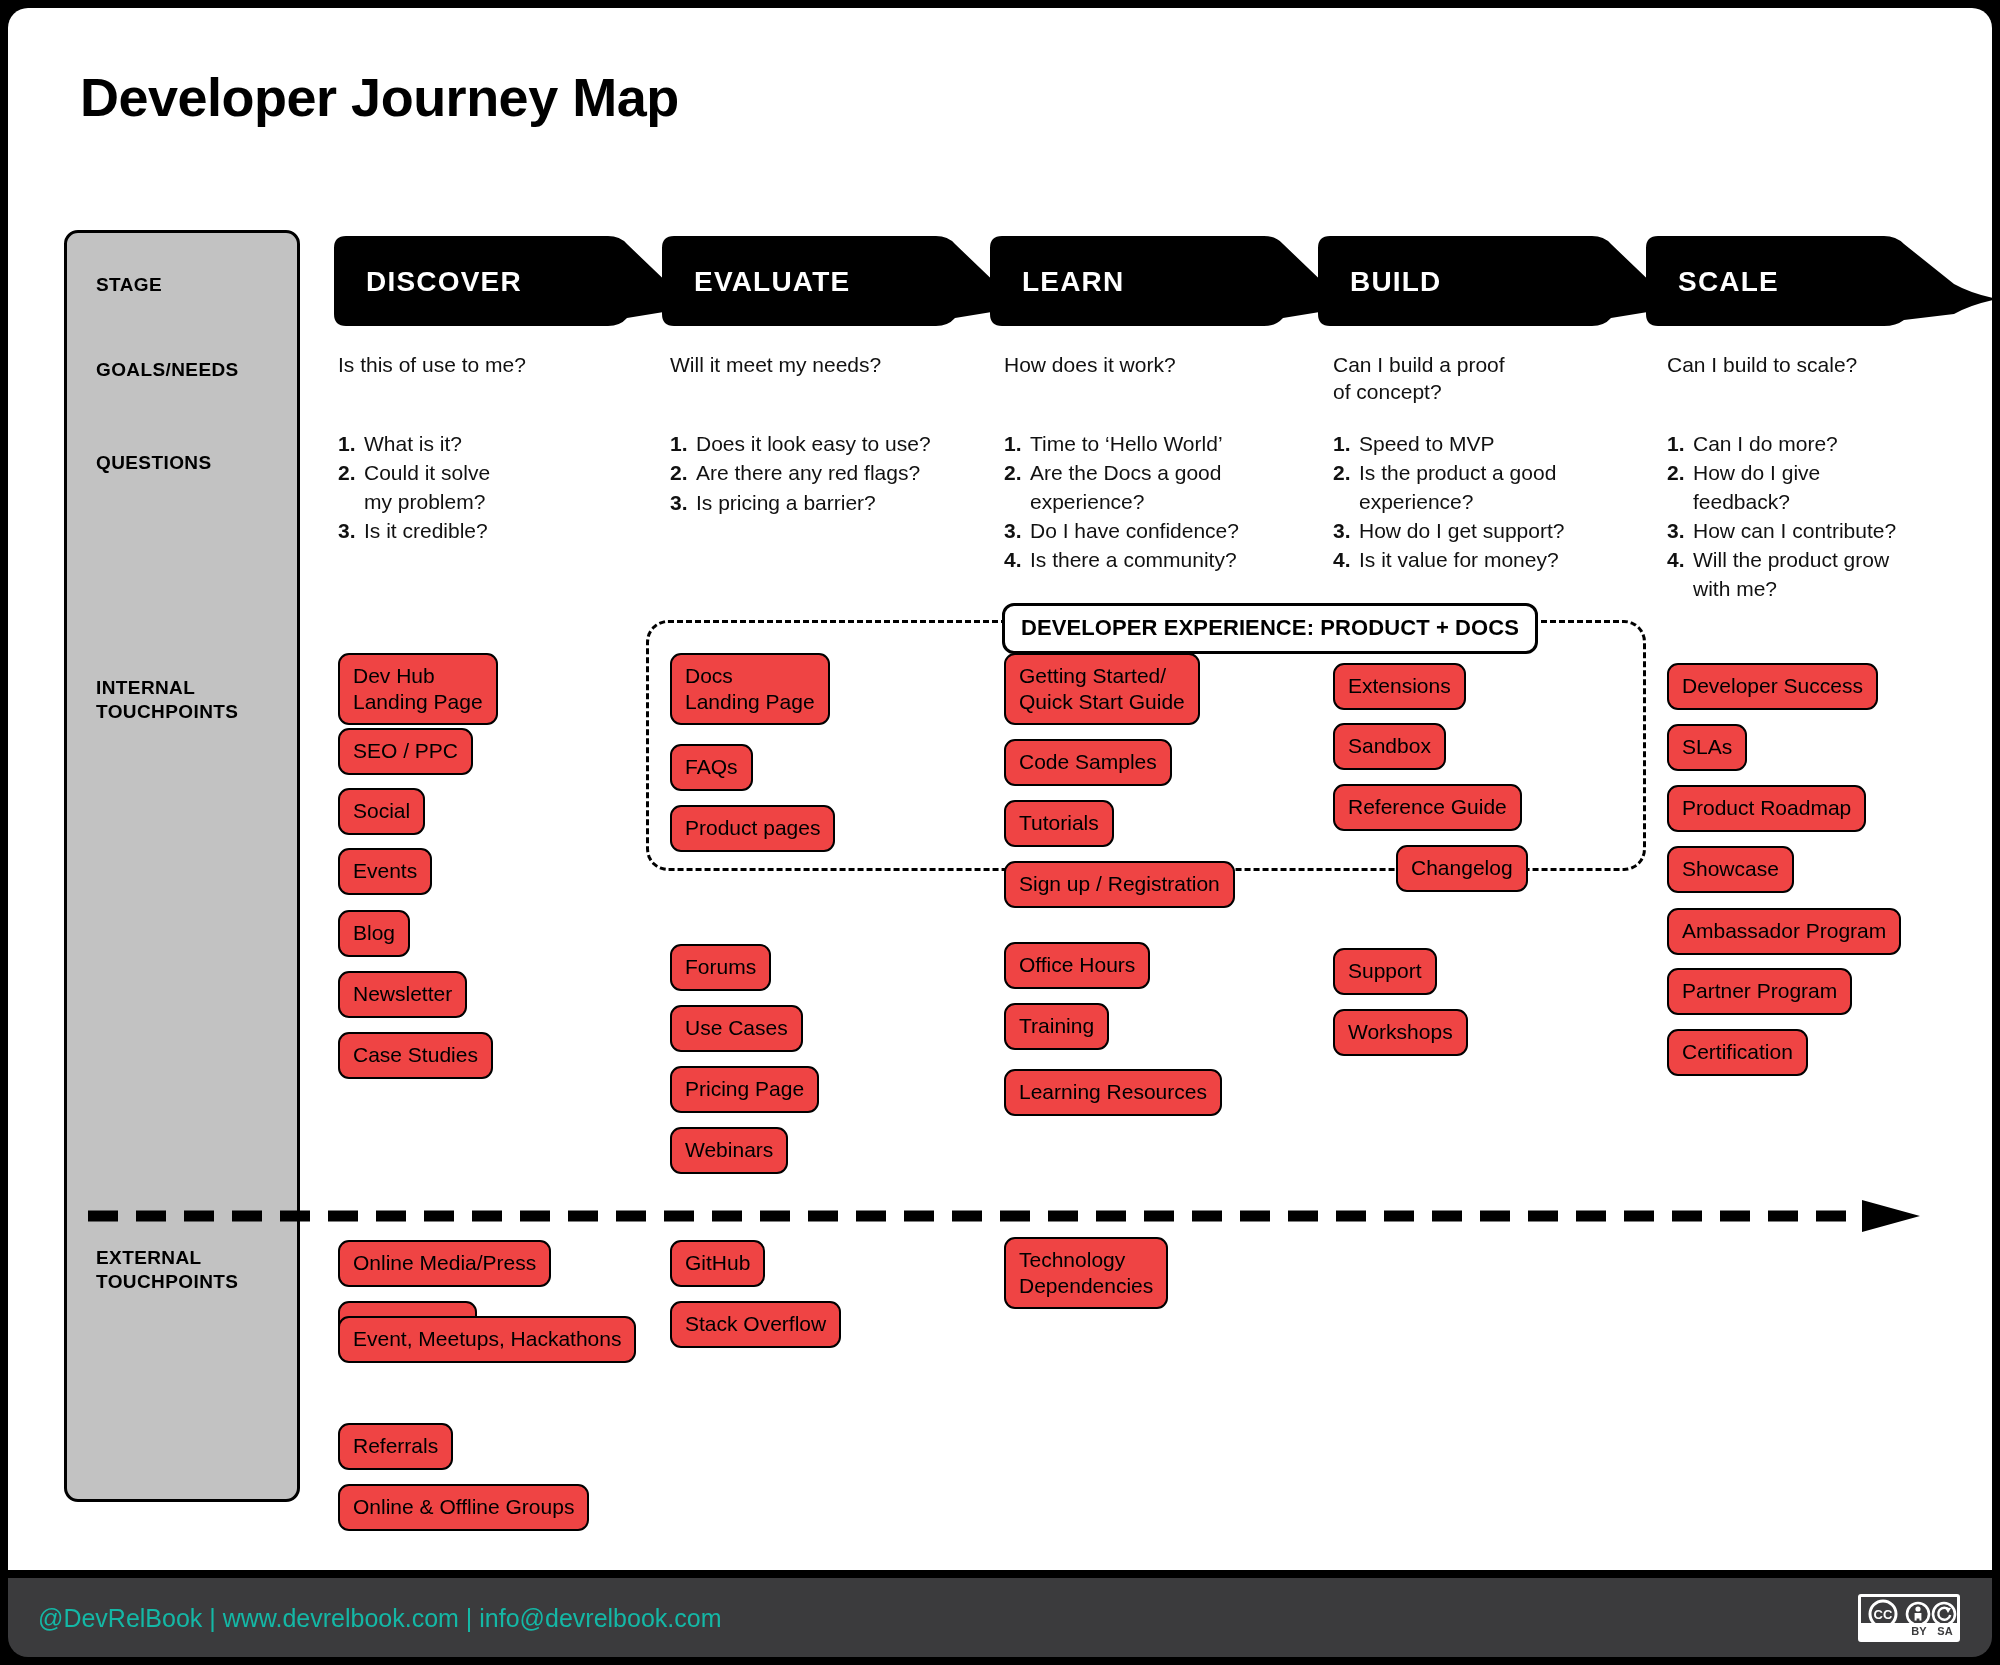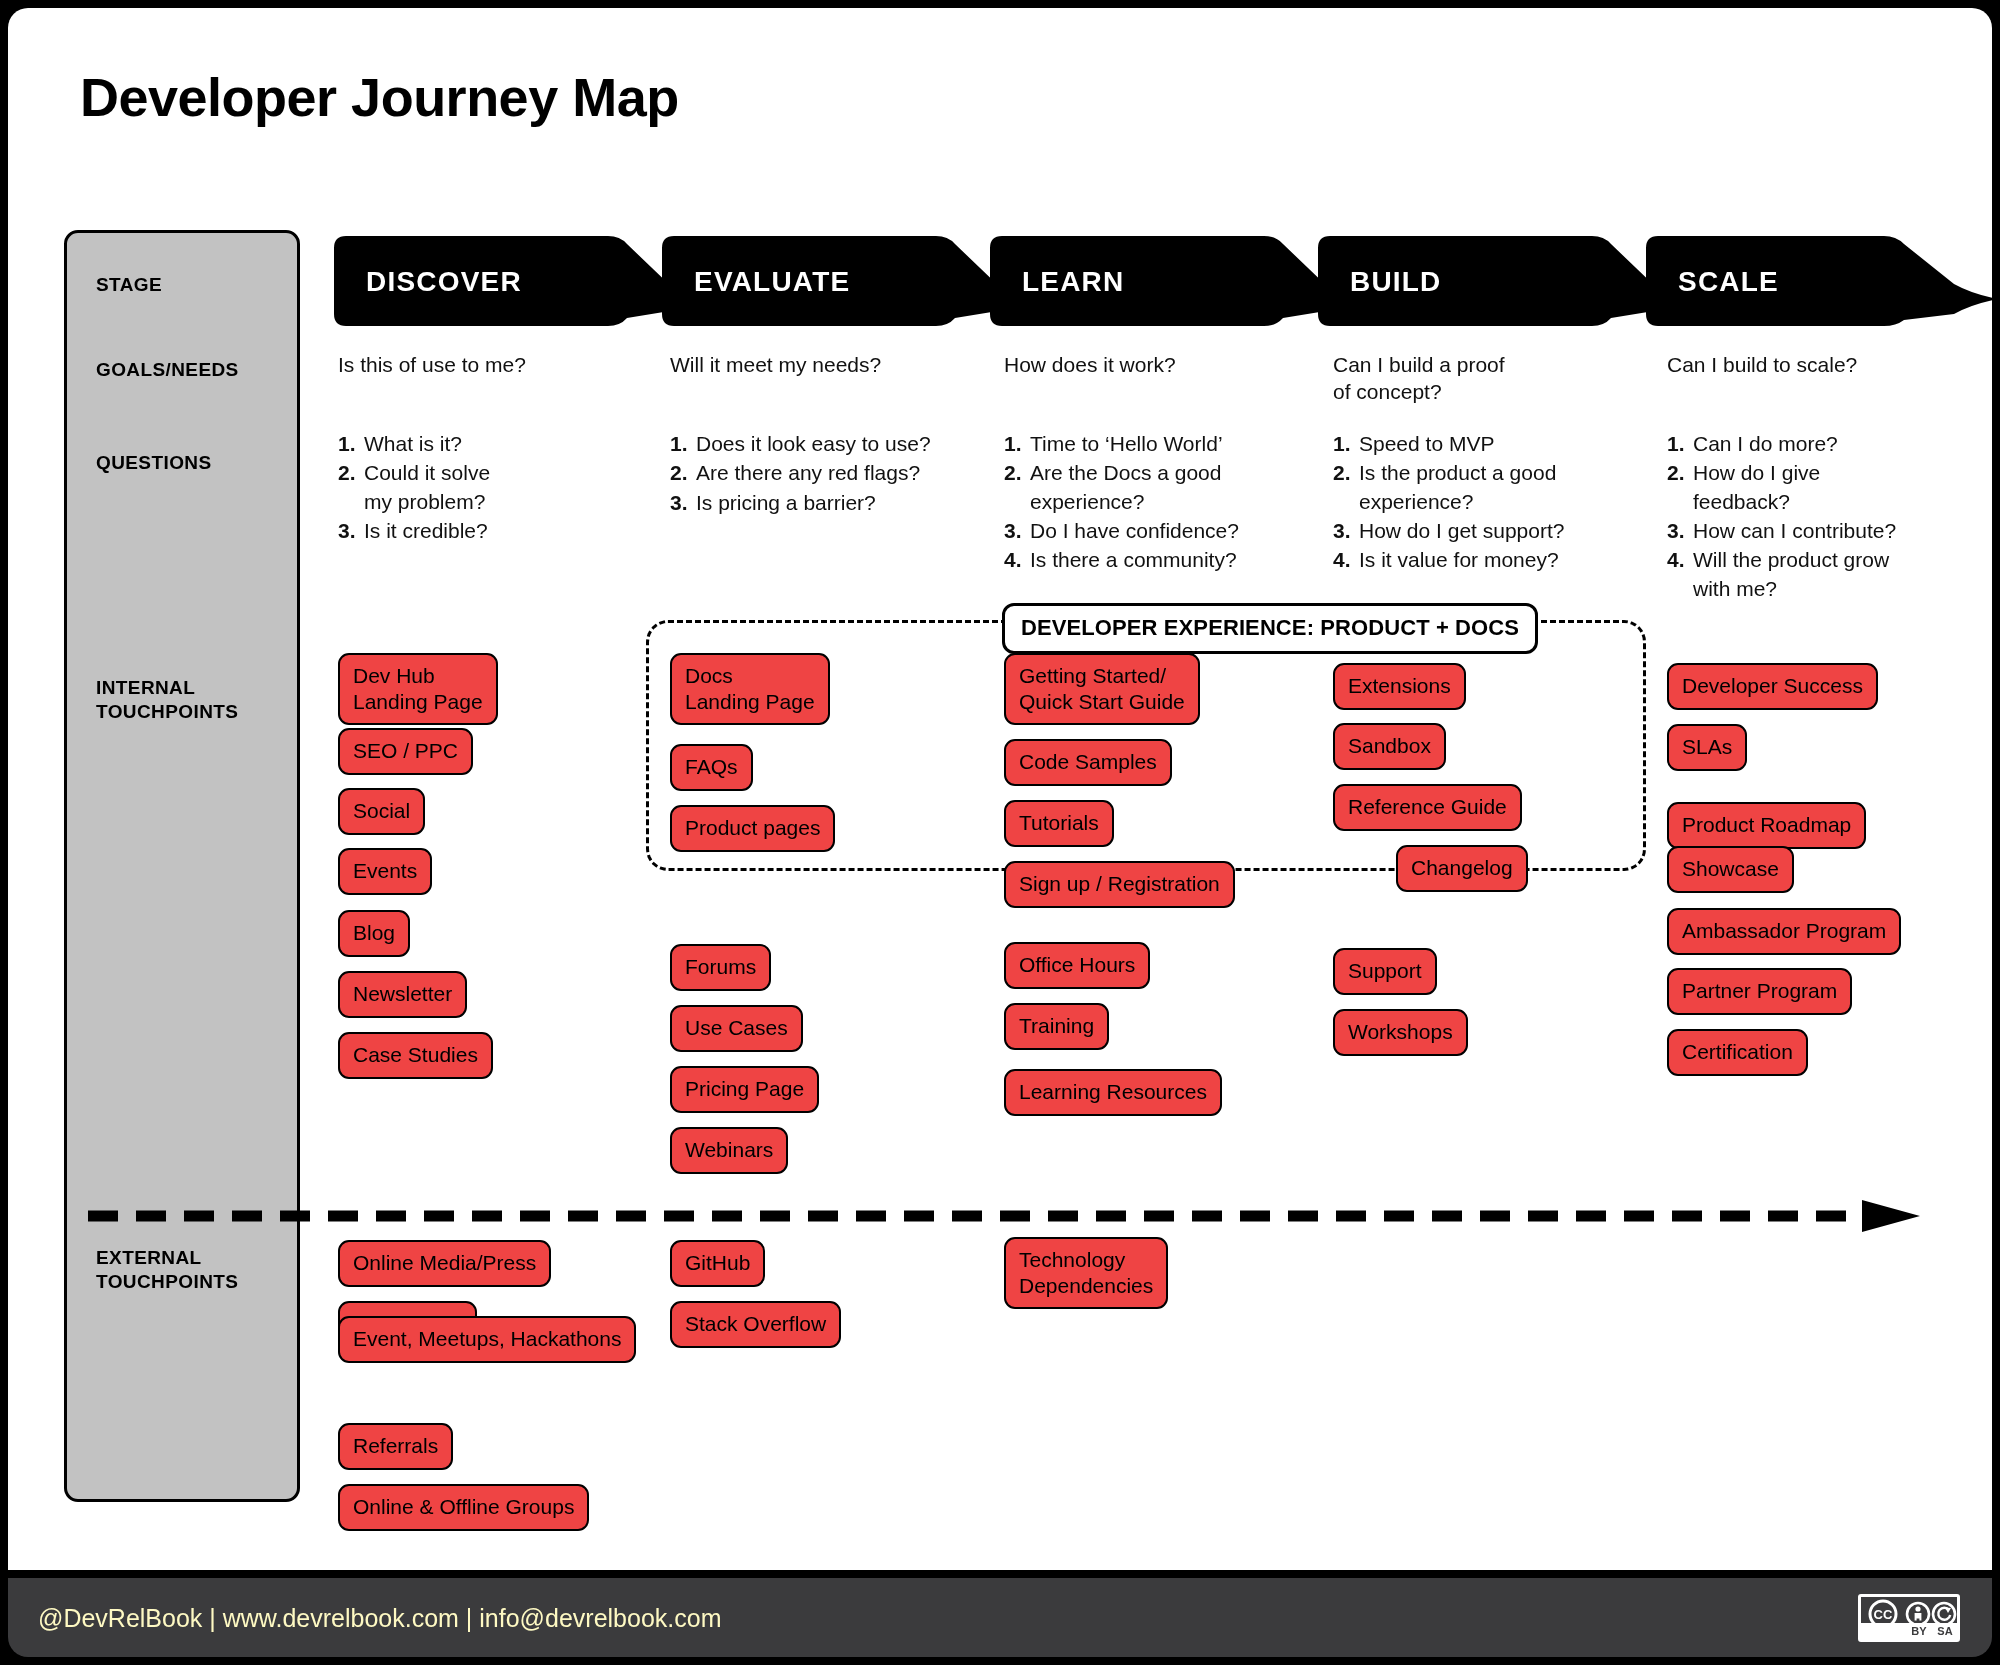--- a/index.html
+++ b/index.html
@@ -142,21 +142,21 @@
     position: absolute;
     left: 8px; top: 1578px;
     width: 1984px; height: 79px;
     background: #3b3b3d;
     border-radius: 0 0 20px 20px;
   }
   #footer-text {
     position: absolute;
     left: 30px; top: 50%;
     transform: translateY(-50%);
-    color: #fef9c3;
+    color: #14b8a6;
     font-size: 25px;
     white-space: nowrap;
   }
   #cc-badge {
     position: absolute;
     right: 32px; top: 50%;
     transform: translateY(-50%);
     width: 102px; height: 48px;
     border: 3px solid #ffffff;
     border-radius: 3px;
@@ -335,21 +335,21 @@
         <div class="pill" style="left: 662px; top: 997px;">Use Cases</div>
         <div class="pill" style="left: 662px; top: 1058px;">Pricing Page</div>
         <div class="pill" style="left: 662px; top: 1119px;">Webinars</div>
         <div class="pill" style="left: 996px; top: 934px;">Office Hours</div>
         <div class="pill" style="left: 996px; top: 995px;">Training</div>
         <div class="pill" style="left: 996px; top: 1061px;">Learning Resources</div>
         <div class="pill" style="left: 1325px; top: 940px;">Support</div>
         <div class="pill" style="left: 1325px; top: 1001px;">Workshops</div>
         <div class="pill" style="left: 1659px; top: 655px;">Developer Success</div>
         <div class="pill" style="left: 1659px; top: 716px;">SLAs</div>
-        <div class="pill" style="left: 1659px; top: 777px; margin-top: 17px;">Product Roadmap</div>
+        <div class="pill" style="left: 1659px; top: 777px;">Product Roadmap</div>
         <div class="pill" style="left: 1659px; top: 838px;">Showcase</div>
         <div class="pill" style="left: 1659px; top: 900px;">Ambassador Program</div>
         <div class="pill" style="left: 1659px; top: 960px;">Partner Program</div>
         <div class="pill" style="left: 1659px; top: 1021px;">Certification</div>
         <div class="pill" style="left: 330px; top: 1232px;">Online Media/Press</div>
         <div class="pill" style="left: 330px; top: 1293px;">Syndication</div>
         <div class="pill" style="left: 330px; top: 1308px; text-align: right;">Event, Meetups, Hackathons</div>
         <div class="pill" style="left: 330px; top: 1415px;">Referrals</div>
         <div class="pill" style="left: 330px; top: 1476px;">Online &amp; Offline Groups</div>
         <div class="pill" style="left: 662px; top: 1232px;">GitHub</div>

